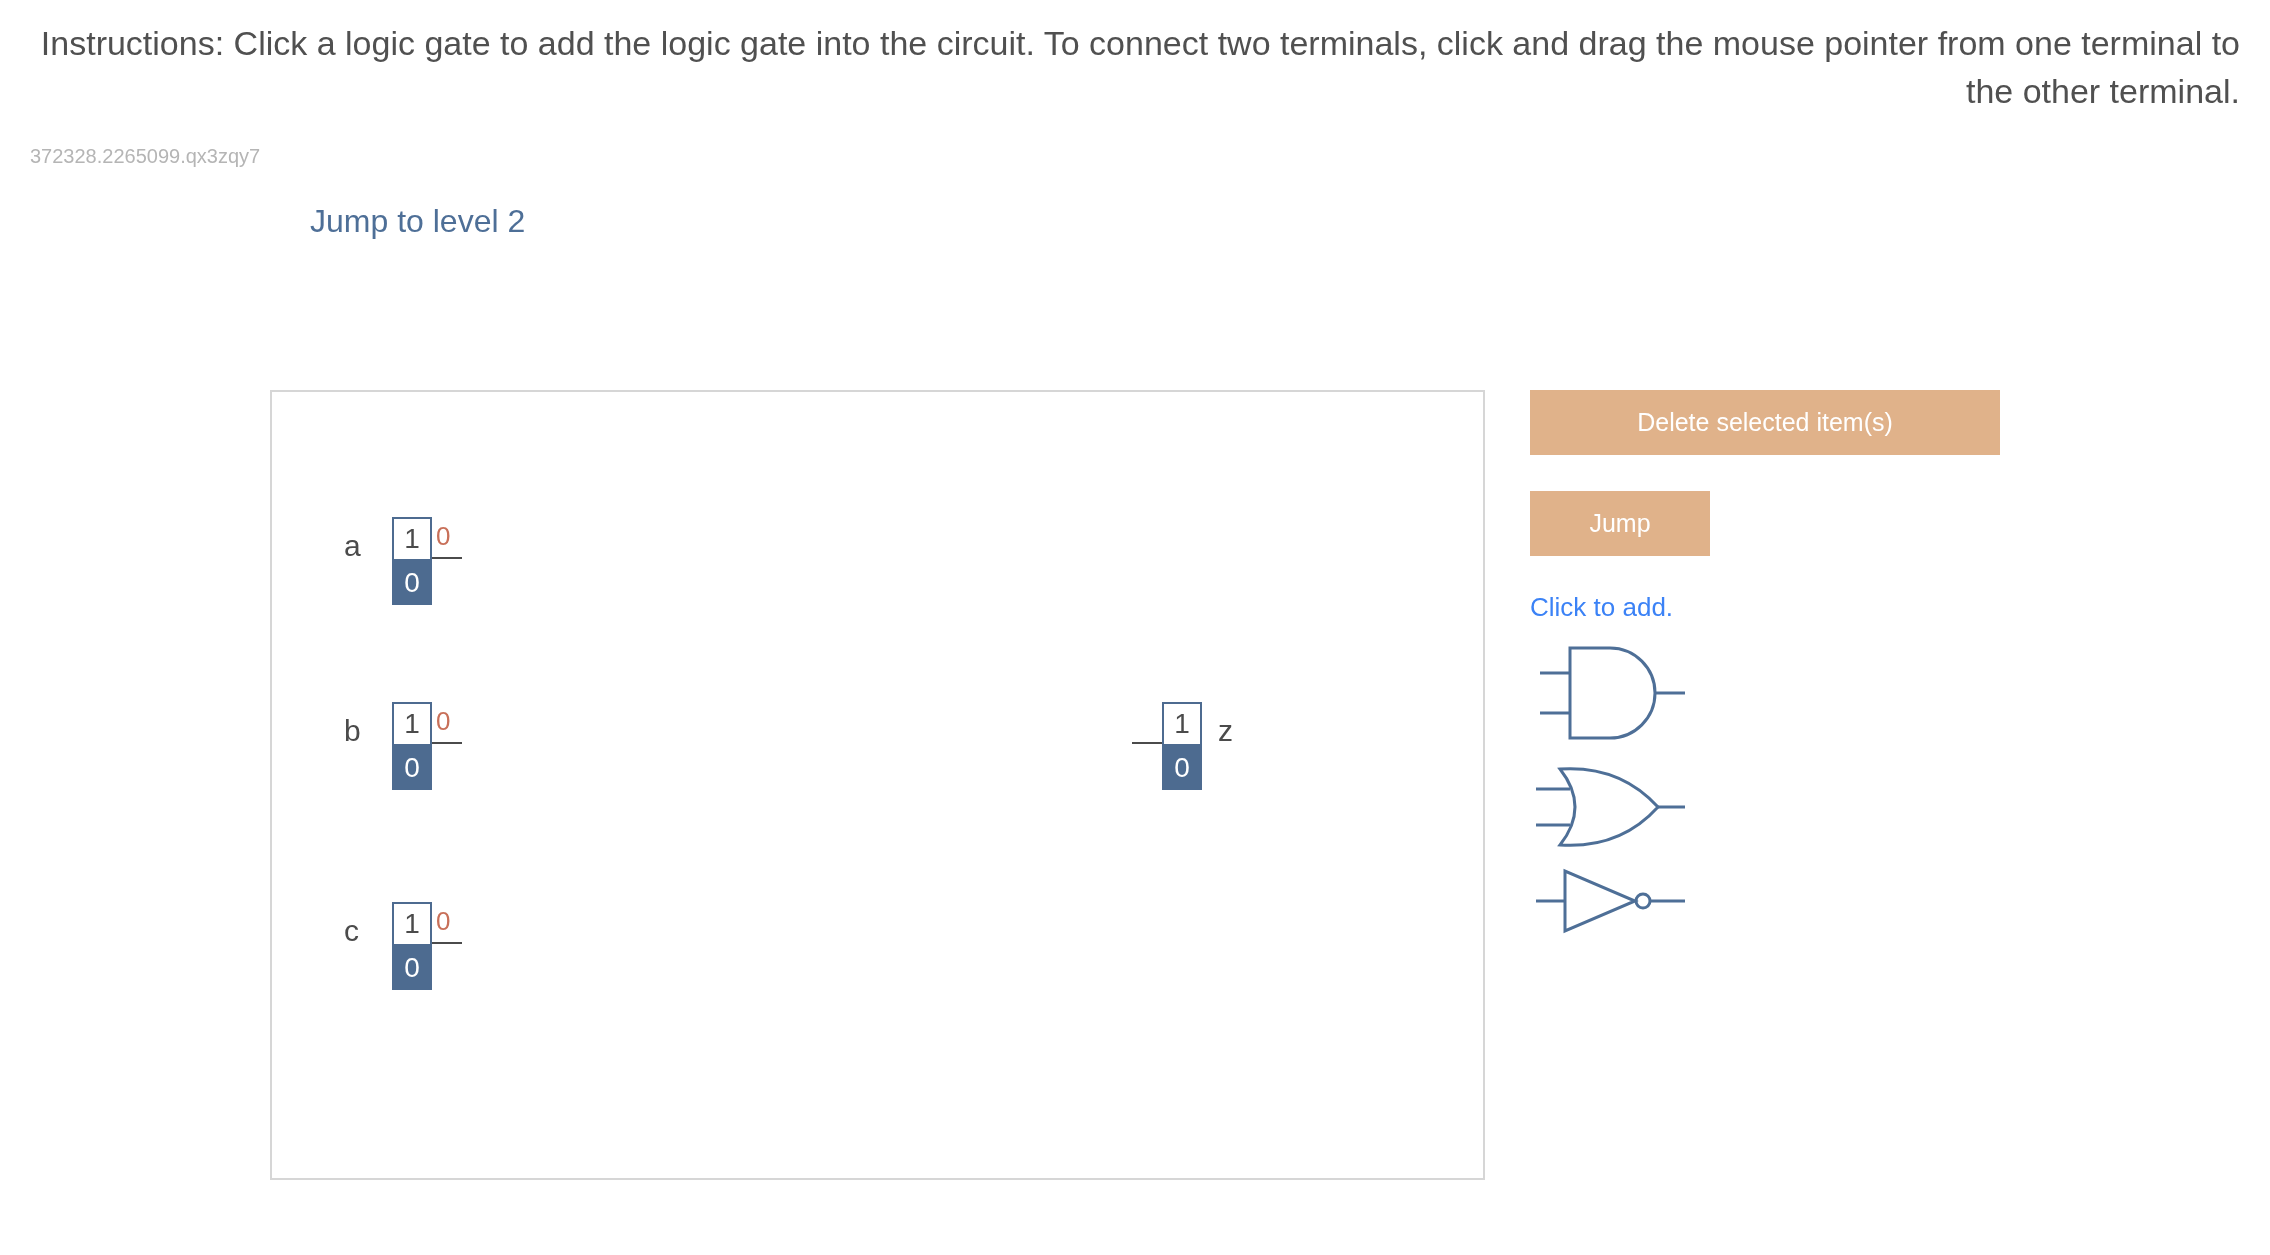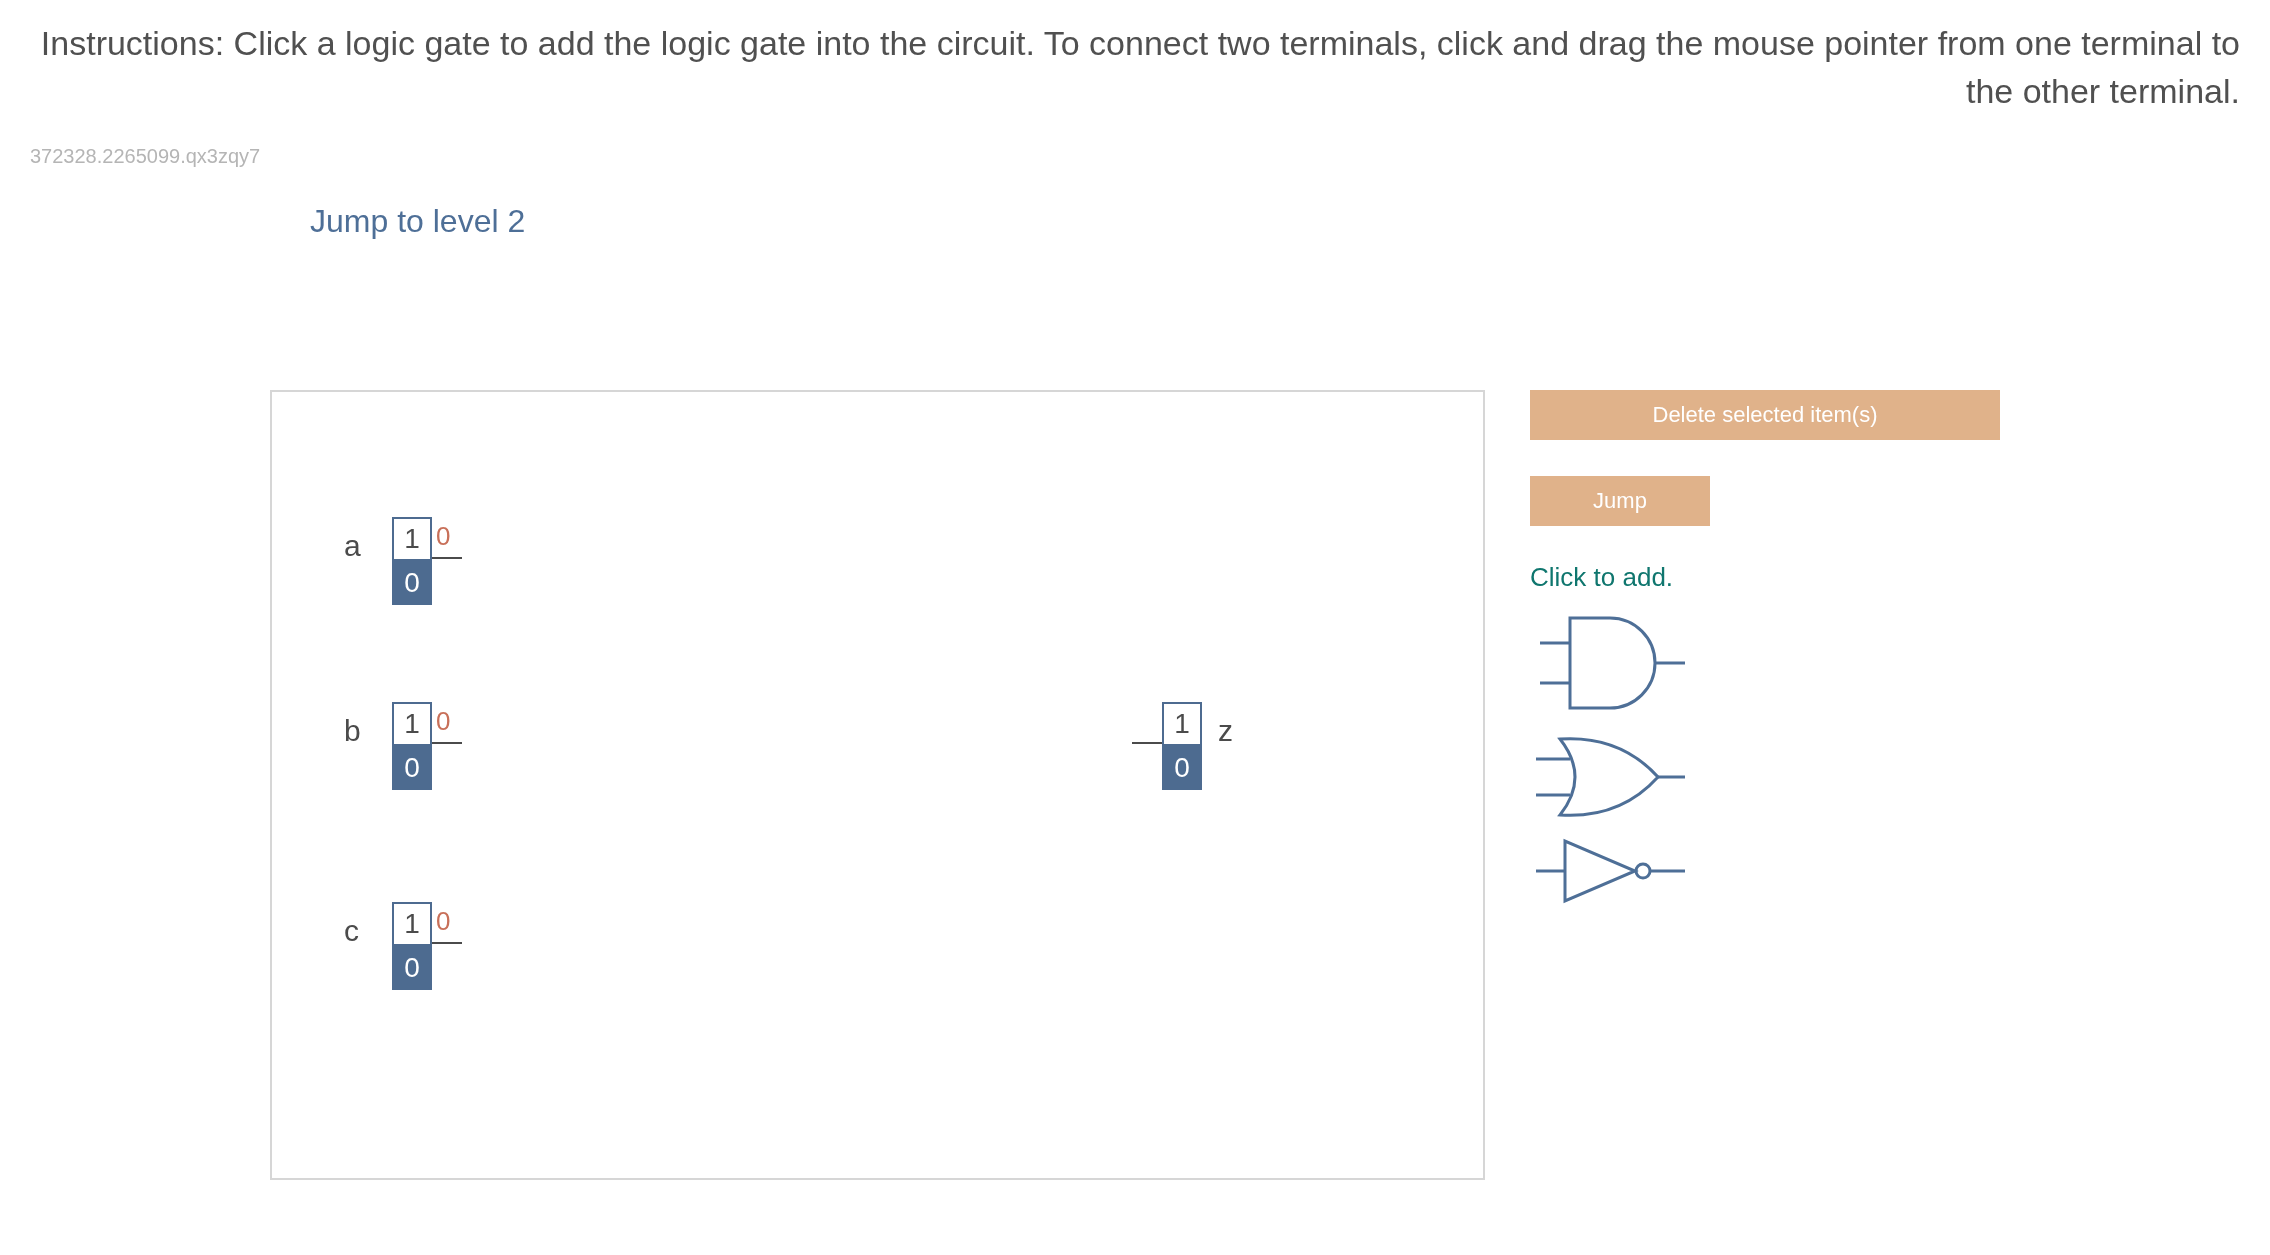--- a/index.html
+++ b/index.html
@@ -53,29 +53,29 @@
   .controls {
     position: absolute;
     left: 1500px;
     top: 130px;
     width: 500px;
   }
   .btn {
     display: inline-block;
     background: #e0b28a;
     color: #fff;
-    font-size: 22px;
-    padding: 12px 38px;
+    font-size: 25px;
+    padding: 18px 38px;
     margin-bottom: 36px;
     cursor: pointer;
     border: none;
   }
   .click-to-add {
     font-size: 26px;
-    color: #0f766e;
+    color: #3b82f6;
     margin-bottom: 10px;
   }
   .gate-btn { cursor: pointer; margin-bottom: 4px; }
   .gate-btn svg { display: block; }
 
   
   .toggle {
     position: absolute;
   }
   .toggle .label {

